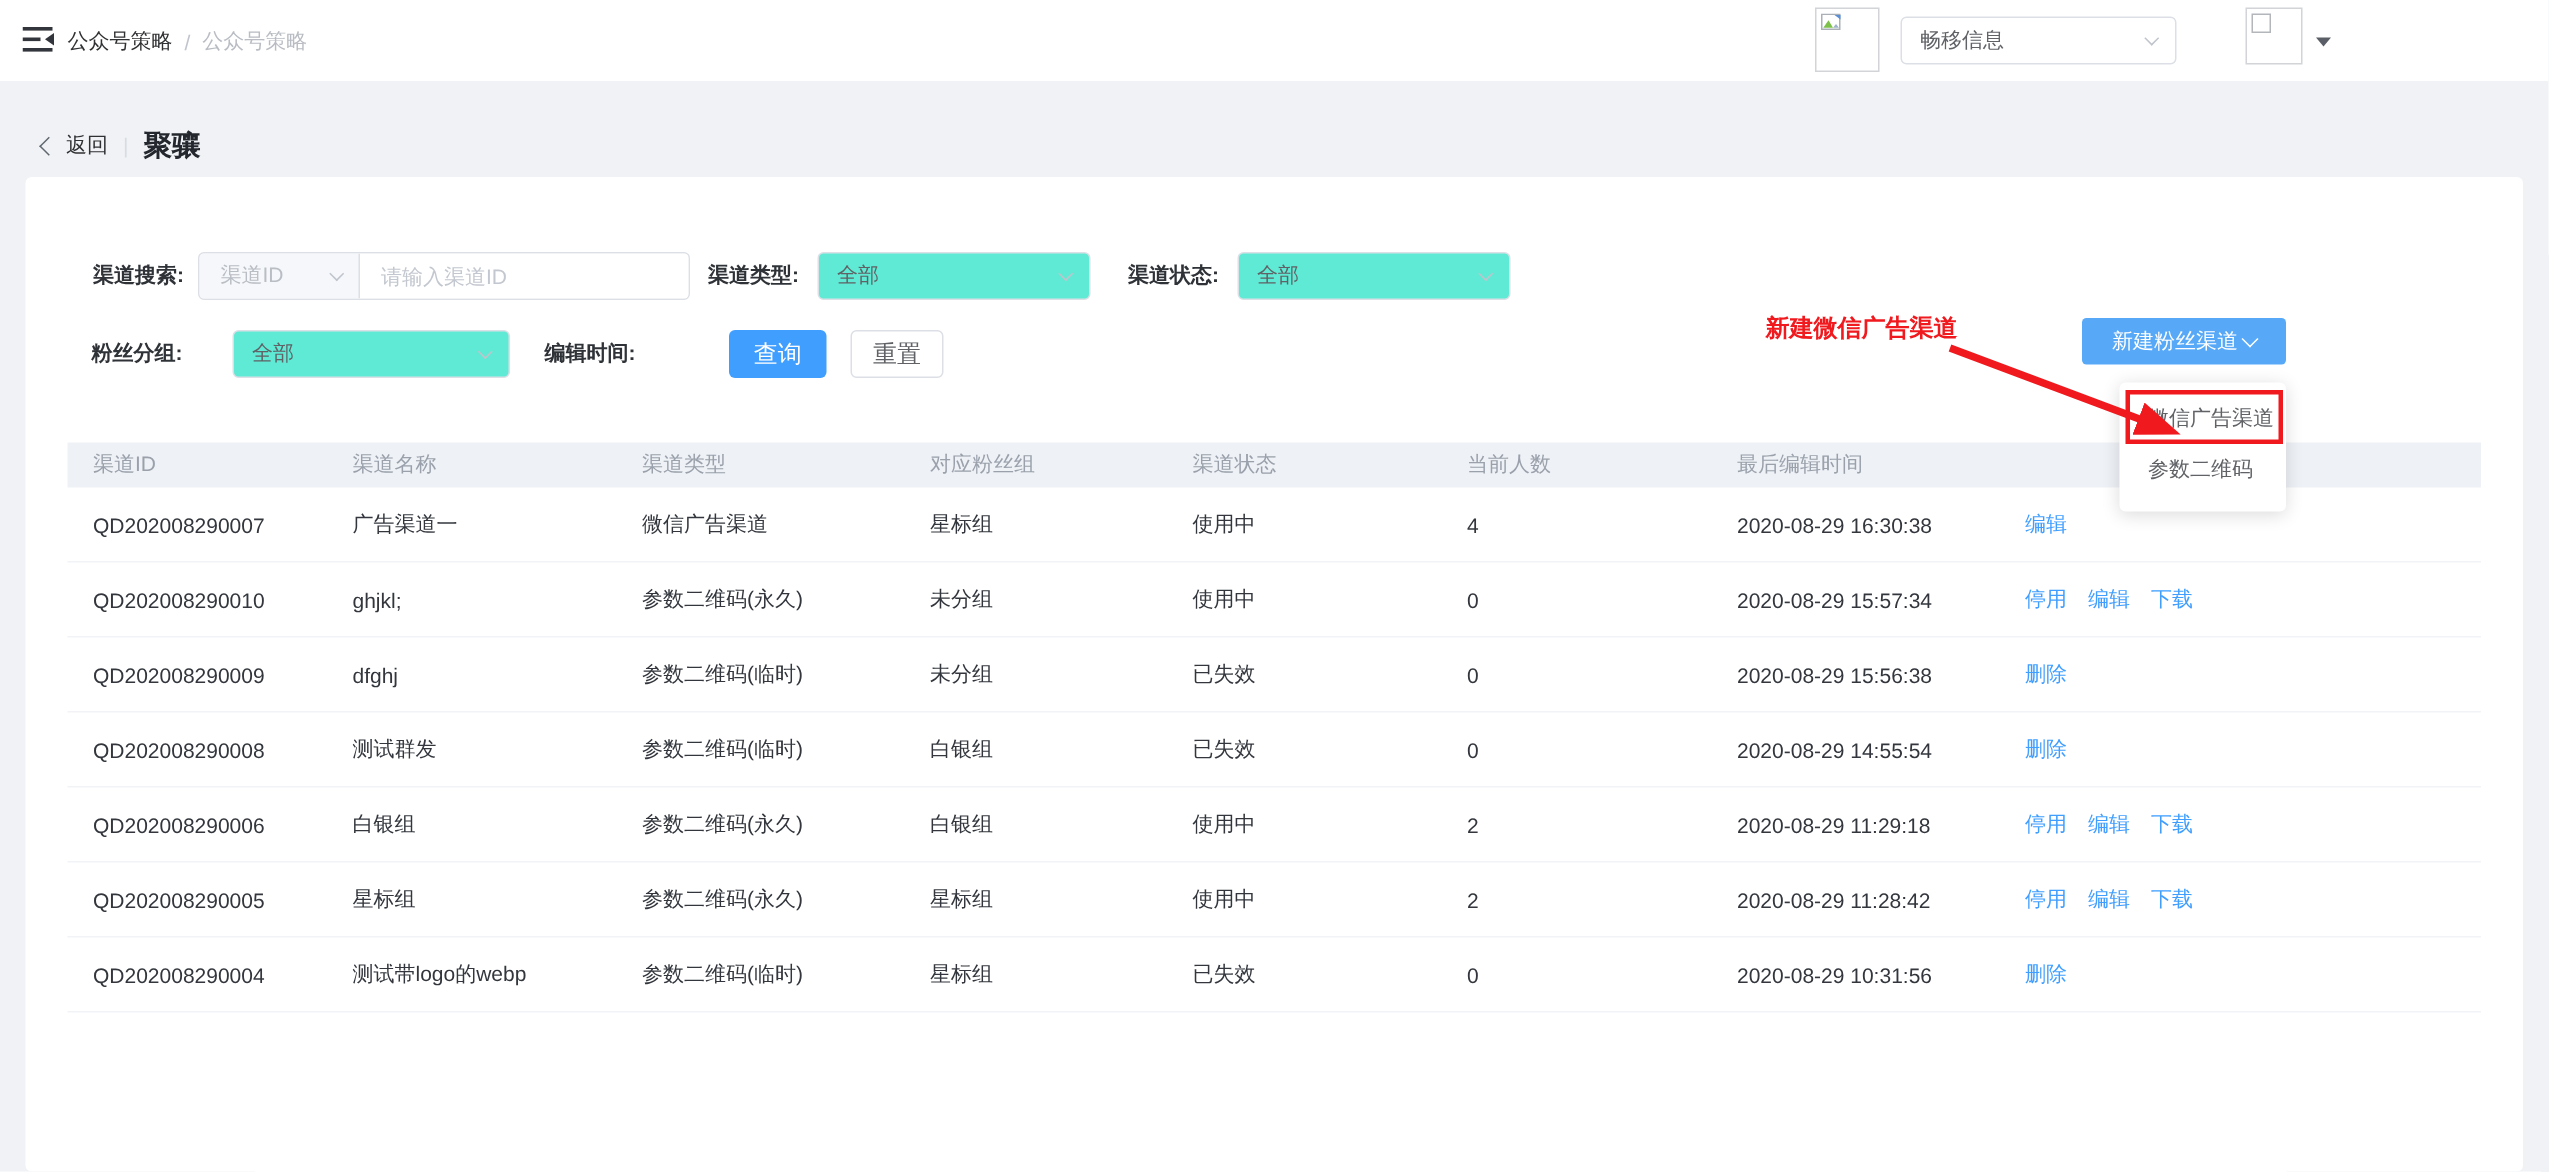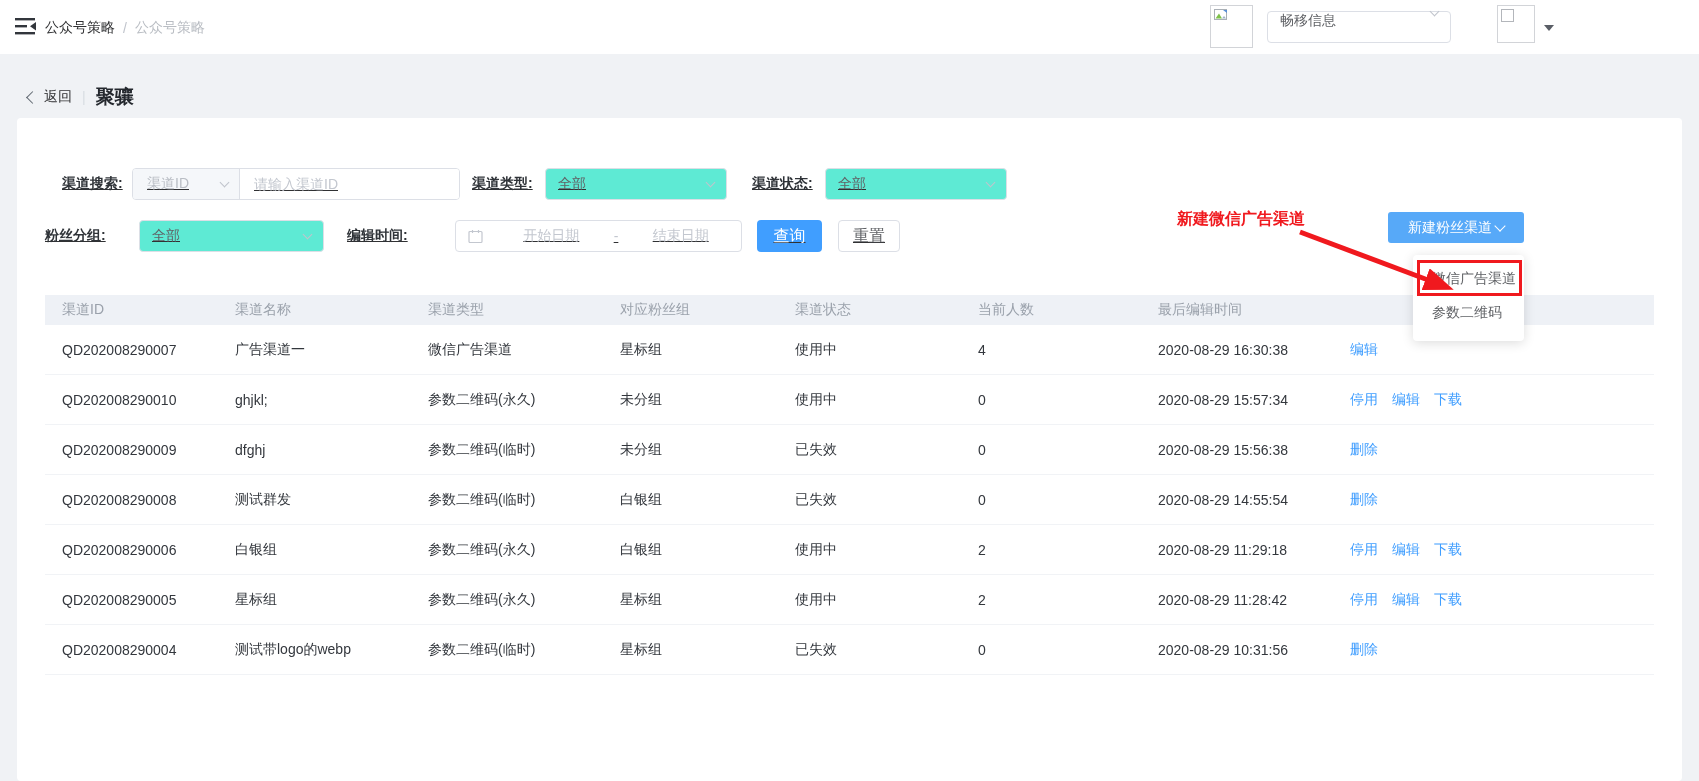--- a/index.html
+++ b/index.html
@@ -18,48 +18,48 @@
   .collapse-icon{position:absolute;left:15px;top:18px;cursor:pointer;}
   .breadcrumb{position:absolute;left:45px;top:19px;display:flex;gap:8px;align-items:center;}
   .breadcrumb .root{color:#303133;cursor:pointer;}
   .breadcrumb .sep{color:#c0c4cc;}
   .breadcrumb .curr{color:#b9bdc3;}
   .imgbox{position:absolute;background:#fff;border:1px solid #d2d4d8;}
   #logo-box{left:1210px;top:5px;width:43px;height:43px;}
   #avatar-box{left:1497px;top:5px;width:38px;height:38px;cursor:pointer;}
   .mini-square{position:absolute;left:3px;top:3px;width:13px;height:13px;border:1px solid #b3b6bb;}
   .broken-glyph{position:absolute;left:3px;top:3px;}
-  #org-select{position:absolute;left:1267px;top:11px;width:184px;height:32px;border:1px solid #dcdfe6;border-radius:4px;display:flex;align-items:flex-start;justify-content:space-between;padding:0 12px;color:#606266;cursor:pointer;background:#fff;}
+  #org-select{position:absolute;left:1267px;top:11px;width:184px;height:32px;border:1px solid #dcdfe6;border-radius:4px;display:flex;align-items:center;justify-content:space-between;padding:0 12px;color:#606266;cursor:pointer;background:#fff;}
   #user-caret{position:absolute;left:1544px;top:25px;width:0;height:0;border:5px solid transparent;border-top:6px solid #5a5e66;cursor:pointer;}
   
   .back-row{position:absolute;top:84px;left:28px;display:flex;align-items:center;}
   .chev-left{width:9px;height:9px;border-left:1.6px solid #5f6770;border-bottom:1.6px solid #5f6770;transform:rotate(45deg);margin-right:7px;cursor:pointer;}
   .back-label{color:#303133;cursor:pointer;}
   .pipe{color:#d8dce2;margin:0 10px;}
   .page-title{font-size:19px;font-weight:bold;color:#24282e;}
   
   .card{position:absolute;top:118px;left:17px;right:17px;bottom:0;background:#fff;border-radius:4px;padding:28px 28px 0 28px;}
   
   .tabs{display:flex;gap:42px;border-bottom:1px solid #e7eaf0;}
   .tab{padding-bottom:21px;color:#303133;cursor:pointer;line-height:20px;}
   .tab.active{color:var(--primary);border-bottom:2px solid var(--primary);margin-bottom:-1px;}
   
-  .filters{margin-top:22px;text-decoration:underline;}
+  .filters{margin-top:22px;}
   .frow{display:flex;align-items:center;height:32px;margin-bottom:20px;position:relative;}
   .f-label{font-weight:600;color:#2f3338;white-space:nowrap;}
   .lbl1{margin-left:17px;width:70px;}
   .compound{width:328px;height:32px;border:1px solid #dcdfe6;border-radius:4px;display:flex;overflow:hidden;background:#fff;}
   .addon{width:107px;background:#f5f7fa;color:#b9bdc4;border-right:1px solid #dcdfe6;display:flex;align-items:center;justify-content:space-between;padding:0 11px 0 14px;cursor:not-allowed;}
   .compound input{flex:1;border:none;outline:none;padding:0 14px;font-size:14px;color:#606266;font-family:inherit;min-width:0;}
   .compound input::placeholder{color:#c3c7cf;}
   .lbl2{margin-left:12px;width:73px;}
   .sel{height:32px;border:1px solid #dcdfe6;border-radius:4px;display:flex;align-items:center;justify-content:space-between;padding:0 12px;color:#606266;background:#5eead4;cursor:pointer;}
   .sel-type,.sel-status{width:182px;}
   .lbl3{margin-left:25px;width:73px;}
-  .lbl4{margin-left:0;width:86px;}
+  .lbl4{margin-left:16px;width:86px;}
   .sel-group{width:185px;margin-left:8px;}
   .lbl5{margin-left:23px;width:108px;}
   .datebox{width:287px;height:32px;border:1px solid #dcdfe6;border-radius:4px;display:flex;align-items:center;color:#c3c7cf;background:#fff;cursor:pointer;}
   .datebox .cal{margin:0 8px 0 12px;display:flex;}
   .datebox .ph{flex:1;text-align:center;}
   .datebox .dash{color:#c3c7cf;padding:0 2px;}
   .btn{height:32px;border-radius:4px;display:flex;align-items:center;justify-content:center;cursor:pointer;font-size:16px;}
   .btn-search{margin-left:15px;width:65px;background:var(--primary);color:#fff;}
   .btn-reset{margin-left:16px;width:62px;background:#fff;border:1px solid #dcdfe6;color:#606266;}
   .chev{width:7px;height:7px;border-right:1.4px solid #c0c4cc;border-bottom:1.4px solid #c0c4cc;transform:rotate(45deg);margin-top:-4px;flex:none;}
@@ -159,32 +159,20 @@
       </div>
     </div>
 
     <div class="frow">
       <span class="f-label lbl4">粉丝分组:</span>
       <div class="sel sel-group">
         <span>全部</span>
         <span class="chev"></span>
       </div>
       <span class="f-label lbl5">编辑时间:</span>
-      <div class="datebox">
-        <span class="cal">
-          <svg width="15" height="15" viewBox="0 0 15 15">
-            <rect x="1" y="2.5" width="13" height="11" rx="1" fill="none" stroke="#c3c7cf" stroke-width="1.2"></rect>
-            <line x1="4.5" y1="1" x2="4.5" y2="4" stroke="#c3c7cf" stroke-width="1.2"></line>
-            <line x1="10.5" y1="1" x2="10.5" y2="4" stroke="#c3c7cf" stroke-width="1.2"></line>
-          </svg>
-        </span>
-        <span class="ph">开始日期</span>
-        <span class="dash">-</span>
-        <span class="ph">结束日期</span>
-      </div>
       <div class="btn btn-search" id="search-btn">查询</div>
       <div class="btn btn-reset">重置</div>
     </div>
   </div>
 
   <div class="table">
     <div class="thead" id="thead">
         <div class="th c0">渠道ID</div>
         <div class="th c1">渠道名称</div>
         <div class="th c2">渠道类型</div>

